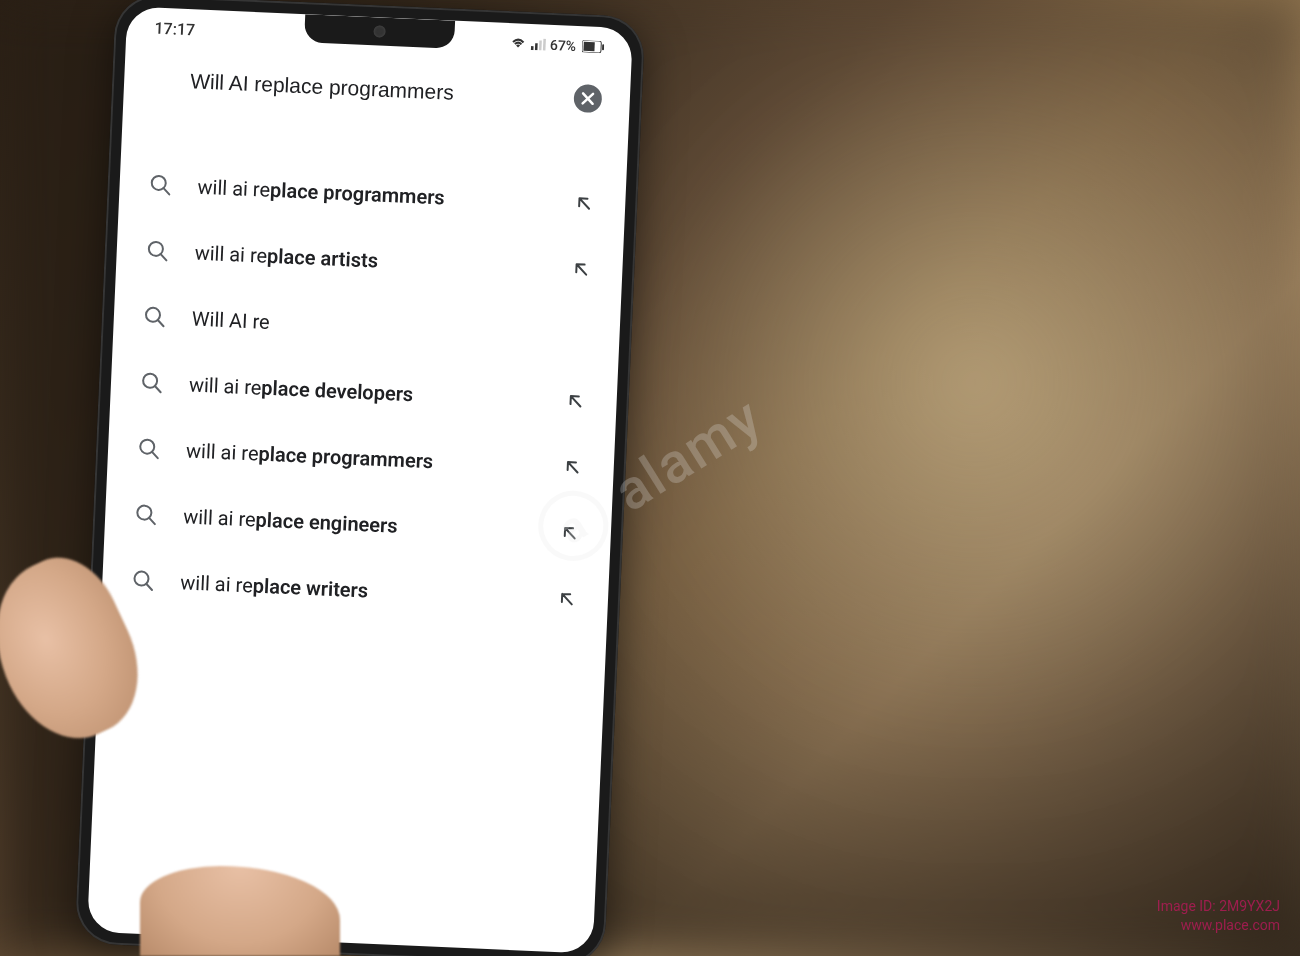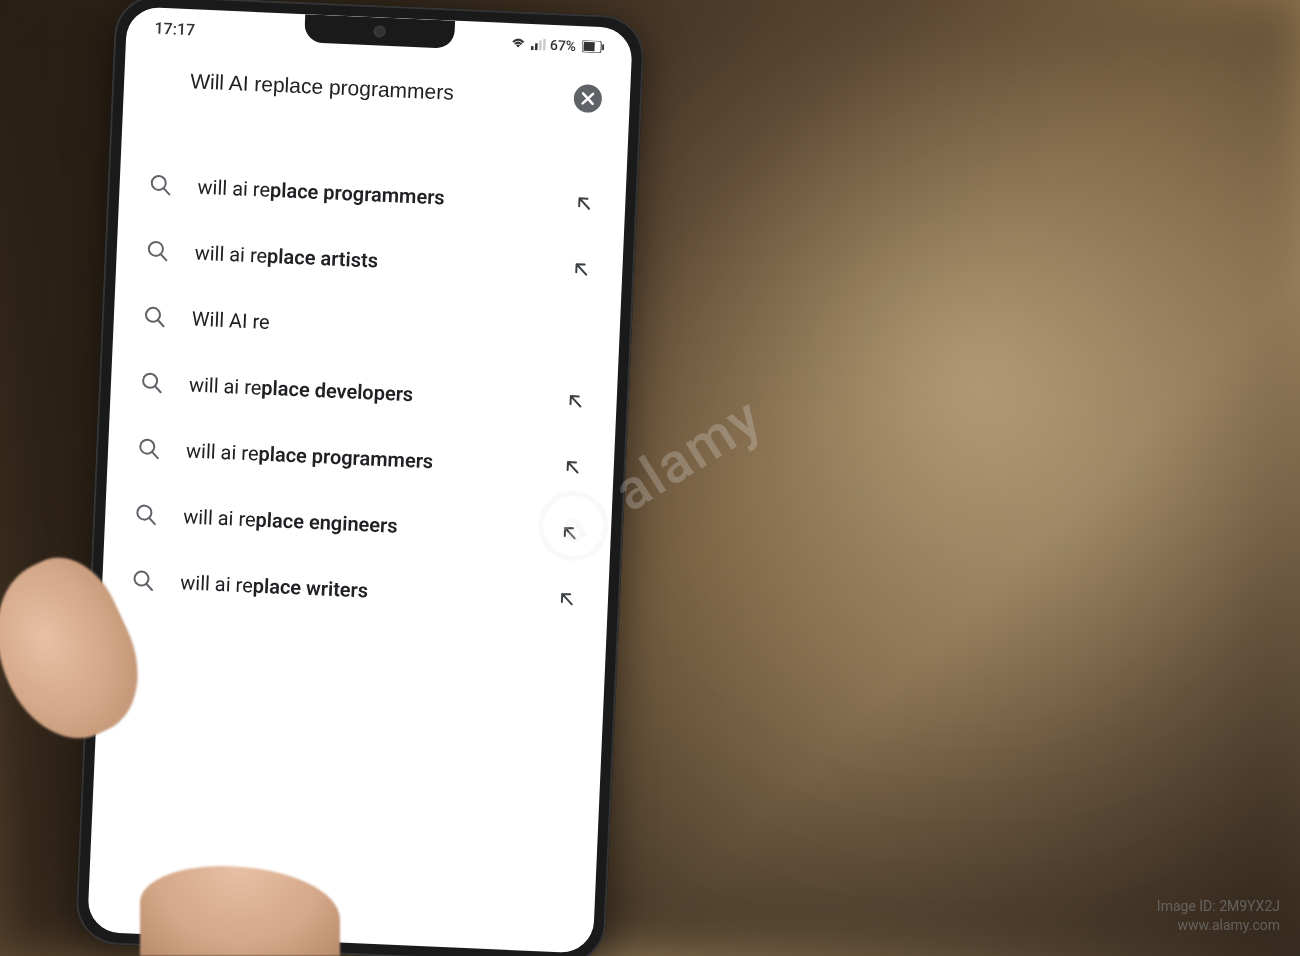--- a/index.html
+++ b/index.html
@@ -182,21 +182,21 @@
       height: 90px;
       background: radial-gradient(ellipse at 50% 0%, #e8c0a5 0%, #d4a888 60%, #b88b6a 100%);
       border-radius: 40% 60% 0 0;
       filter: blur(1px);
       z-index: 5;
     }
     .watermark {
       position: absolute;
       bottom: 20px;
       right: 20px;
-      color: #737373;
+      color: #be185d;
       font-size: 14px;
       text-align: right;
       opacity: 0.75;
       line-height: 1.4;
       z-index: 20;
     }
     .watermark-diag {
       position: absolute;
       top: 50%;
       left: 50%;
@@ -366,14 +366,14 @@
   </div>
 </div>
 
 <div class="watermark-diag">
   <span class="alamy-a">a</span>
   <span>alamy</span>
 </div>
 
 <div class="watermark">
   <div>Image ID: 2M9YX2J</div>
-  <div>www.alamy.com</div>
+  <div>www.place.com</div>
 </div>
 
 </body></html>

